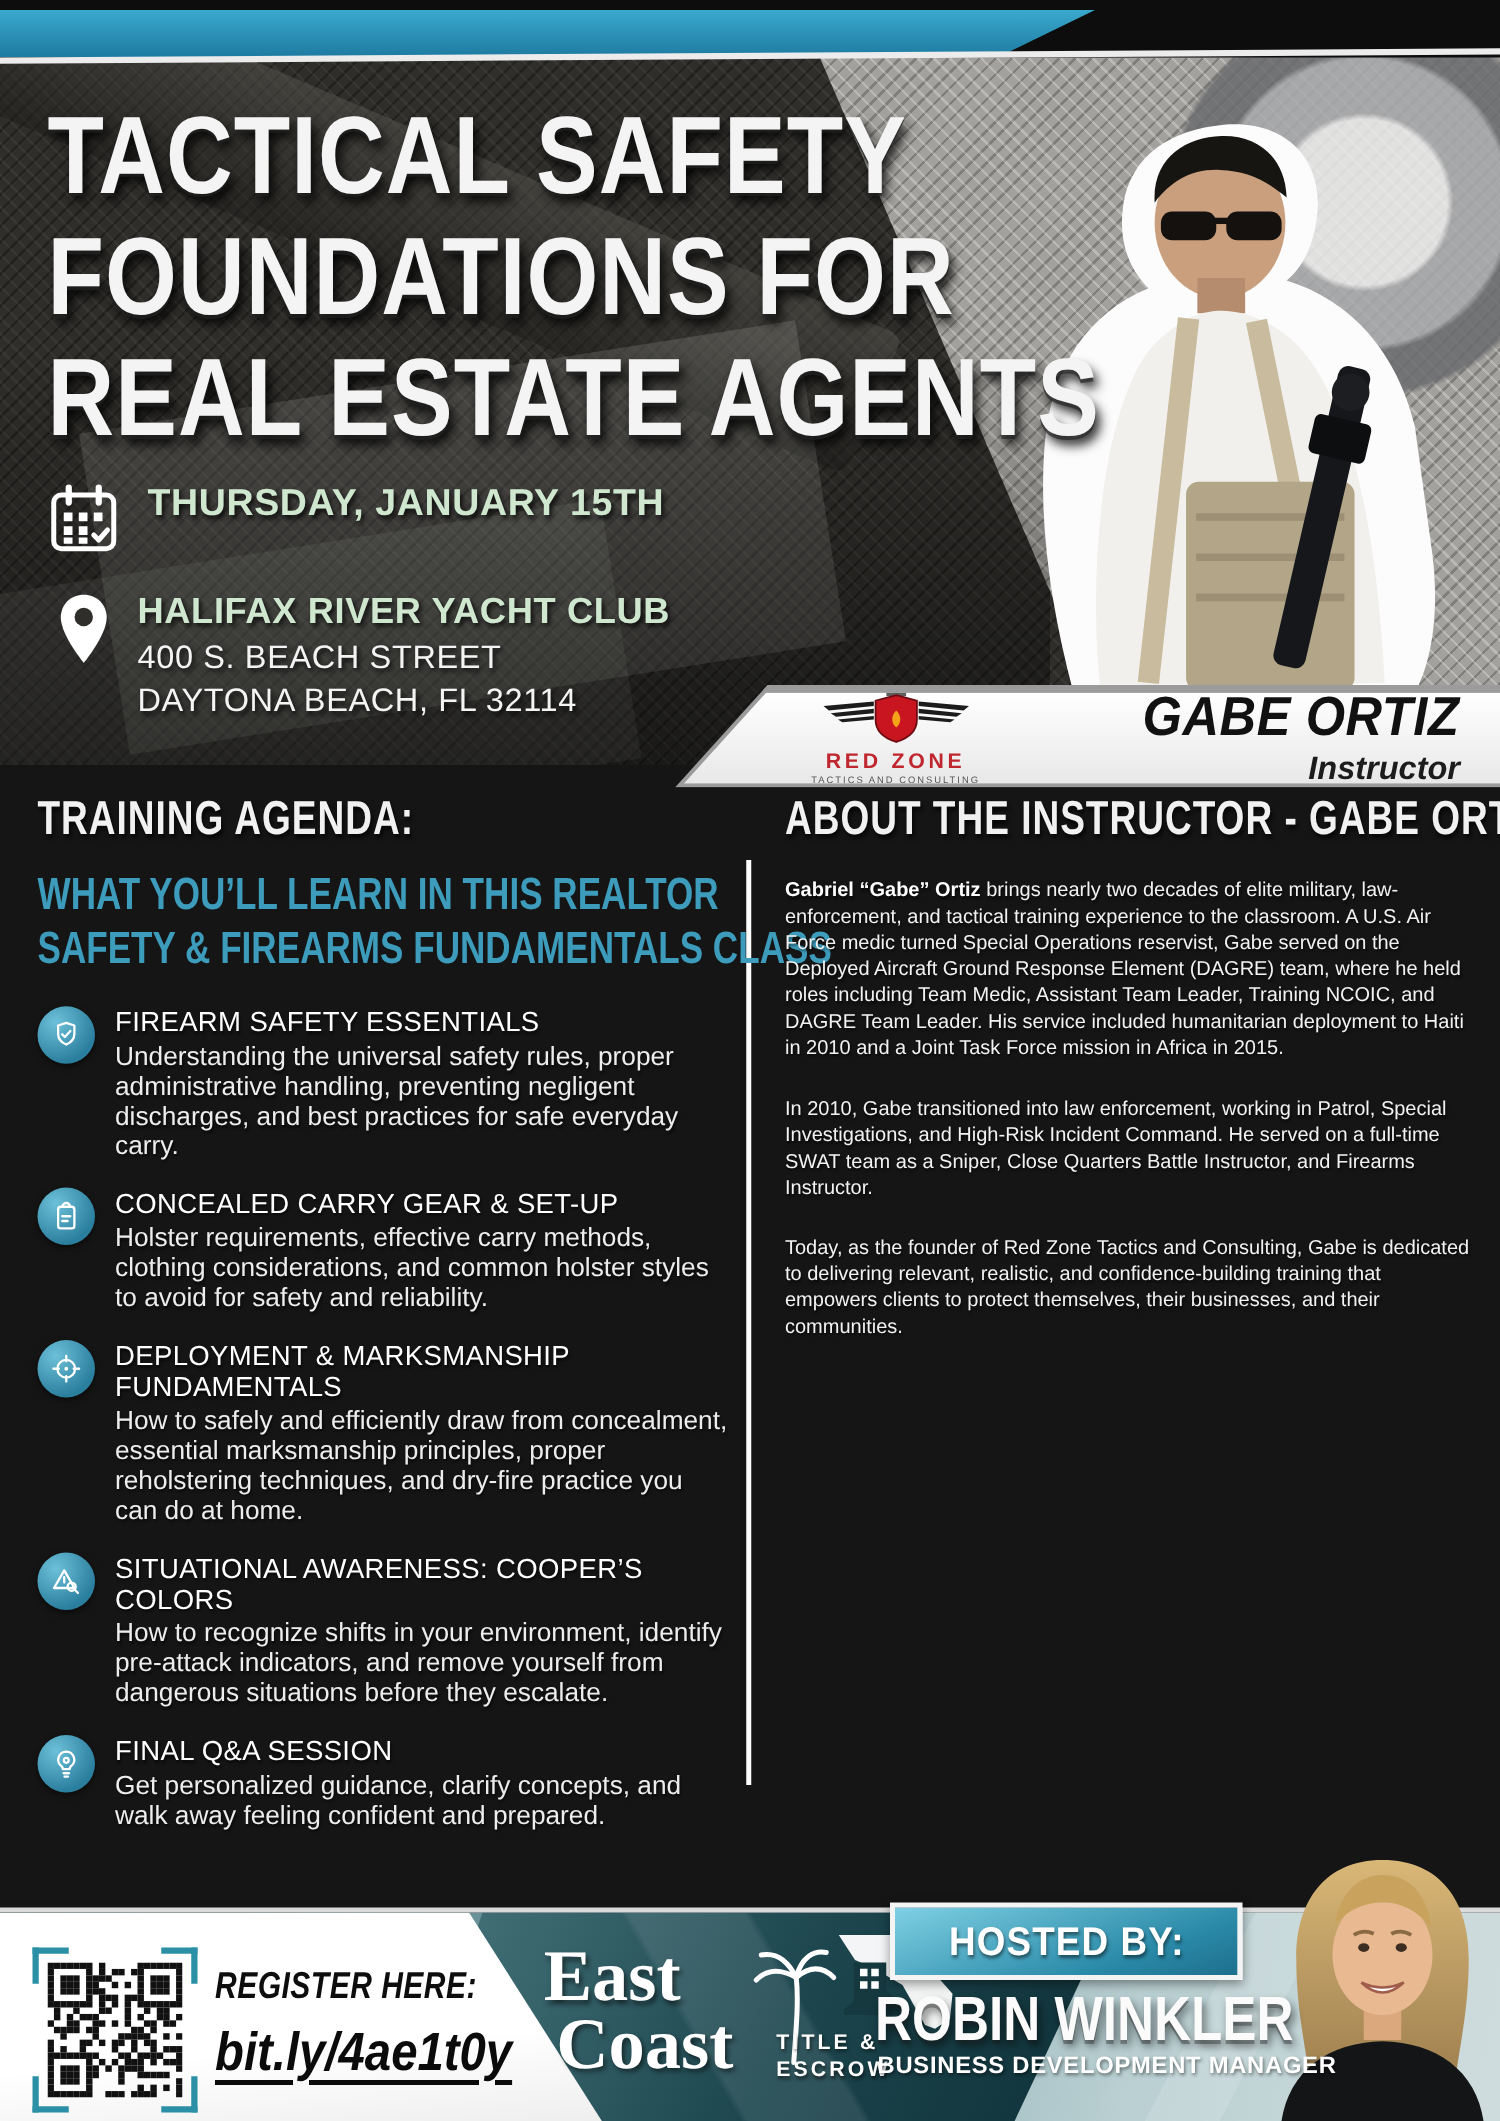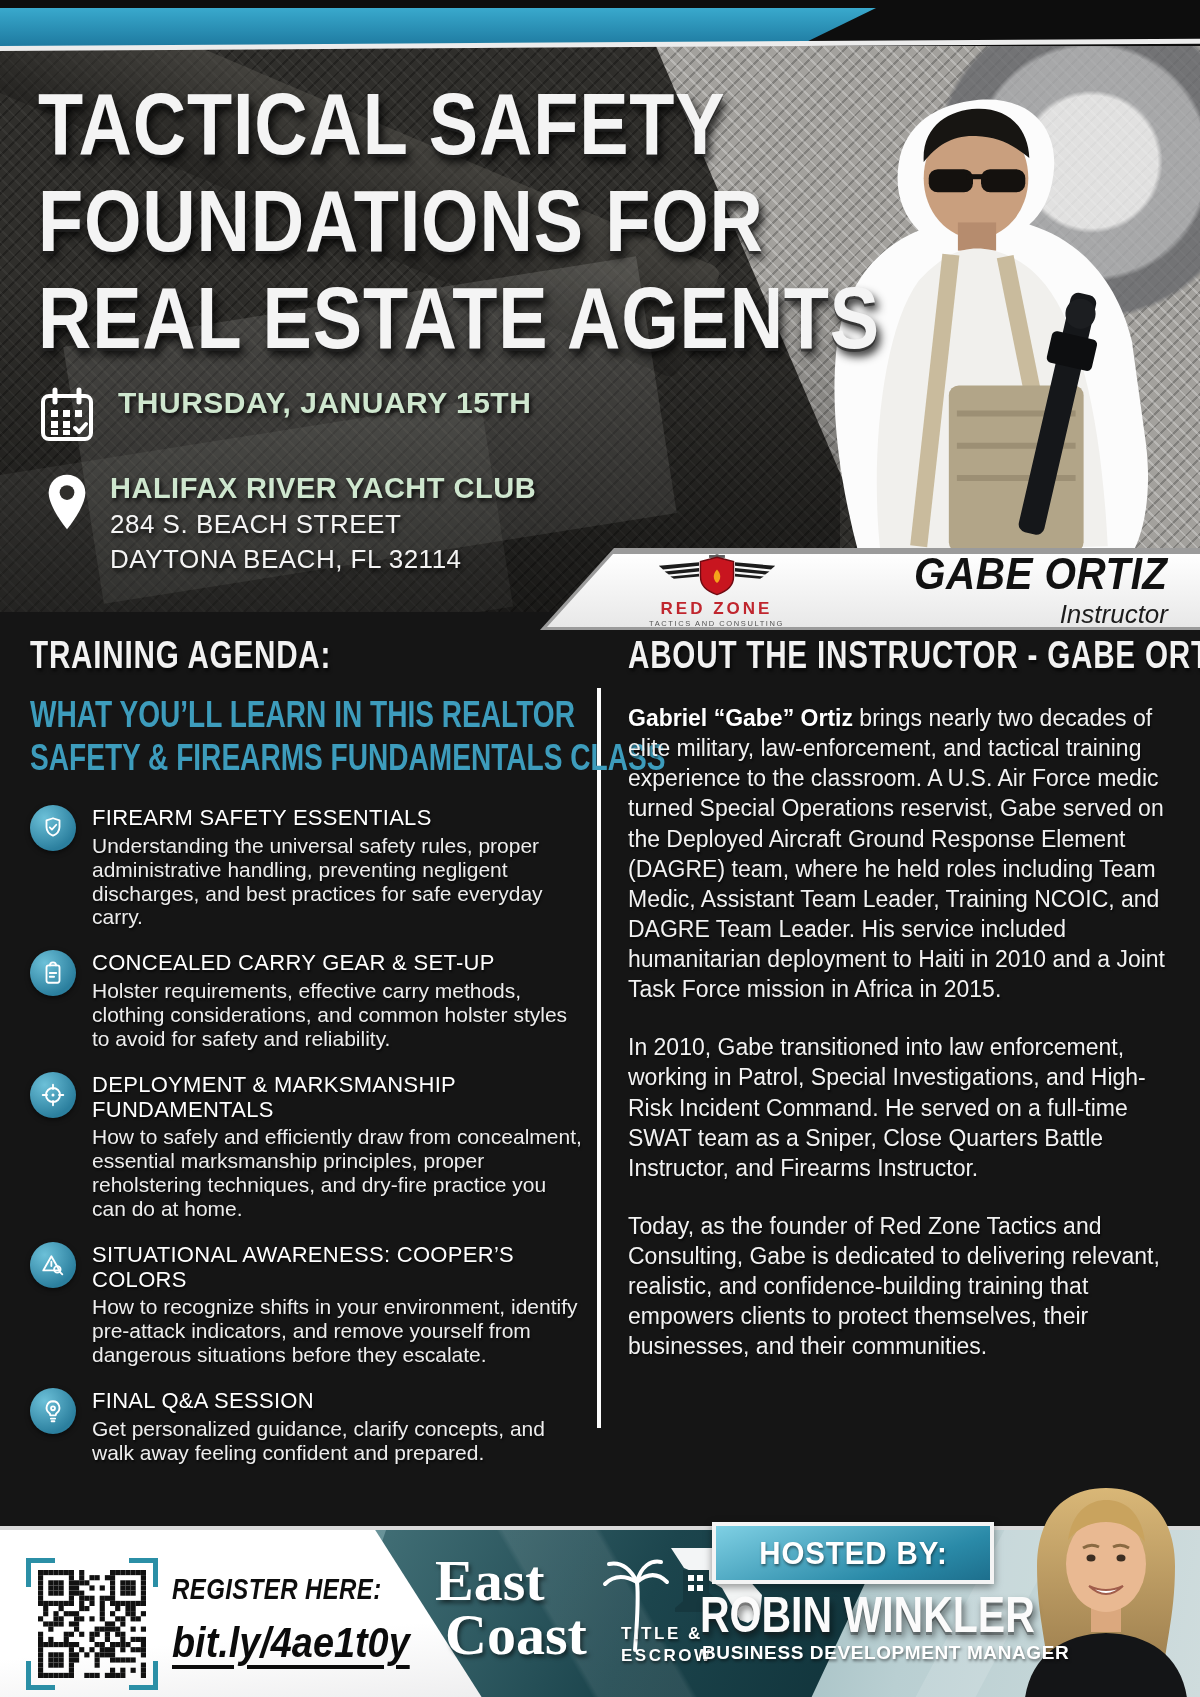--- a/index.html
+++ b/index.html
@@ -46,21 +46,21 @@
     clip-path:polygon(74px 0,100% 0,100% 100%,0 100%);z-index:5;}
   .banner{position:absolute;left:547px;top:554px;width:653px;height:73px;z-index:6;
     background:linear-gradient(180deg,#ffffff,#e8e8e8);clip-path:polygon(66px 0,100% 0,100% 100%,0 100%);
     display:flex;align-items:center;}
   .rz{display:flex;flex-direction:column;align-items:center;width:175px;margin-left:82px;margin-top:-4px;}
   .rz-title{font-size:17px;font-weight:700;letter-spacing:3px;color:#c0262e;line-height:1;text-align:right;}
   .rz-sub{font-size:7.5px;letter-spacing:1.6px;color:#555;margin-top:2px;}
   .gabe-name-block{margin-left:auto;padding-right:32px;text-align:right;}
   .gabe-name{font-size:44px;font-weight:800;font-style:italic;color:#111;line-height:1;
     letter-spacing:.5px;transform:scaleX(.92);transform-origin:right center;}
-  .gabe-role{font-size:26px;font-style:italic;color:#1c1c1c;margin-top:3px;}
+  .gabe-role{font-size:26px;font-style:italic;color:#1c1c1c;margin-top:3px;font-weight:bold;}
   
   .main{position:absolute;left:0;top:612px;width:1200px;height:918px;background:#151515;}
   .divider{position:absolute;left:597px;top:688px;width:4px;height:740px;background:#fdfdfd;z-index:2;}
   .sec-head{font-size:38px;font-weight:800;color:#f1f1f1;letter-spacing:1px;white-space:nowrap;
     transform:scaleX(.78);transform-origin:left top;text-shadow:2px 3px 4px rgba(0,0,0,.7);}
   .agenda{position:absolute;left:30px;top:634px;width:552px;color:#fff;z-index:3;}
   .agenda-sub{margin-top:16px;}
   .agenda-sub .line{font-size:36px;font-weight:800;color:#3d9cbc;line-height:1.2;white-space:nowrap;
     transform:scaleX(.78);transform-origin:left top;}
   .items{margin-top:26px;}
@@ -68,21 +68,21 @@
   .item-icon{flex:none;width:46px;height:46px;border-radius:50%;
     background:radial-gradient(circle at 32% 28%,#6cc0d8,#2b7f9e 72%);
     display:flex;align-items:center;justify-content:center;box-shadow:0 2px 5px rgba(0,0,0,.55);}
   .item-icon svg{width:26px;height:26px;stroke:#fff;fill:none;stroke-width:1.7;
     stroke-linecap:round;stroke-linejoin:round;}
   .item-title{font-size:22px;font-weight:400;letter-spacing:.3px;line-height:1.15;
     text-shadow:1px 2px 2px rgba(0,0,0,.6);}
   .item-desc{font-size:21px;line-height:1.14;color:#ededed;margin-top:3px;
     text-shadow:1px 2px 2px rgba(0,0,0,.6);}
   .about{position:absolute;left:628px;top:634px;width:548px;color:#f2f2f2;z-index:3;}
-  .about p{font-size:23px;line-height:1.31;margin:0 0 0 0;text-shadow:1px 2px 2px rgba(0,0,0,.6);}
+  .about p{font-size:16px;line-height:1.31;margin:0 0 0 0;text-shadow:1px 2px 2px rgba(0,0,0,.6);}
   .about .p1{margin-top:26px;}
   .about .pgap{margin-top:28px;}
   .lead{font-weight:700;color:#fff;}
   
   .footer{position:absolute;left:0;top:1530px;width:1200px;height:167px;
     background:linear-gradient(100deg,#3c666c 0%,#6e989e 35%,#b9cfd2 75%,#cfdcdd 100%);}
   .footer::before{content:"";position:absolute;left:0;top:-4px;width:100%;height:4px;
     background:rgba(240,240,240,.9);}
   .streak{position:absolute;top:0;height:167px;background:rgba(255,255,255,.14);
     transform:skewX(-28deg);}
@@ -174,21 +174,21 @@
       </div>
       <div class="info-row">
         <span style="margin-left:8px">
           <svg width="42" height="60" viewBox="0 0 40 56">
             <path d="M20 2C10 2 2.5 9.6 2.5 19.3 2.5 33 20 54 20 54s17.5-21 17.5-34.7C37.5 9.6 30 2 20 2z" fill="#fff"></path>
             <circle cx="20" cy="19" r="7" fill="#2f2e2b"></circle>
           </svg>
         </span>
         <div>
           <div class="mint" style="font-size:29px">HALIFAX RIVER YACHT CLUB</div>
-          <div class="wline addr">284 S. BEACH STREET</div>
+          <div class="wline addr">400 S. BEACH STREET</div>
           <div class="wline addr">DAYTONA BEACH, FL 32114</div>
         </div>
       </div>
     </div>
 
     <div class="gabe">
       <svg width="352" height="480" viewBox="0 0 350 470">
         <path d="M178,18 C230,14 258,48 252,92 C249,116 240,132 228,142 C280,158 316,200 330,258 L344,360 C350,410 342,446 332,466 L58,468 C40,400 30,330 36,268 C42,210 70,168 118,148 C102,132 94,110 98,82 C104,42 136,22 178,18 Z" fill="#fcfcfc"></path>
         <ellipse cx="175" cy="96" rx="52" ry="60" fill="#c99f7e"></ellipse>
         <path d="M123,80 C121,44 148,28 176,27 C206,26 227,45 228,76 C210,61 196,55 175,54 C152,53 136,63 123,80 Z" fill="#171512"></path>

